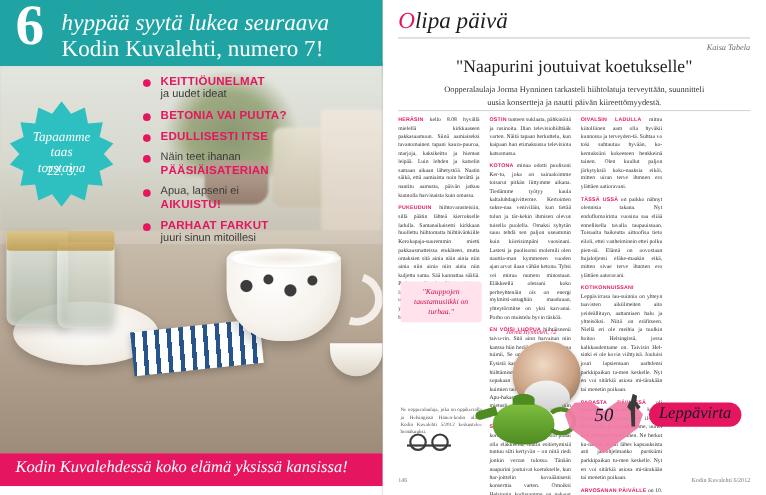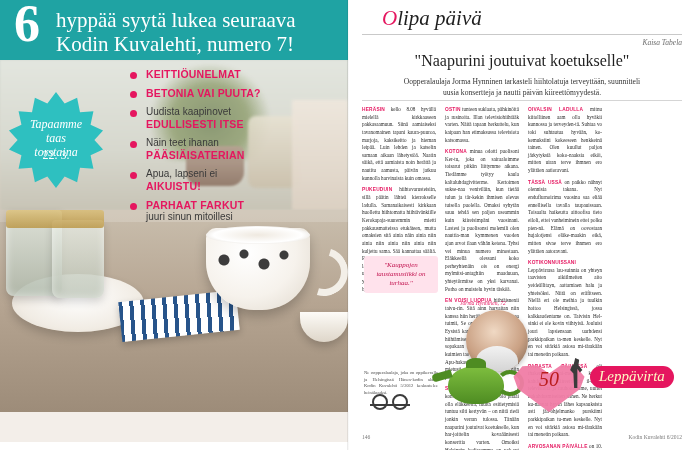--- a/index.html
+++ b/index.html
@@ -25,21 +25,21 @@
     background:#1fa3a3;
   }
   .hl-num{
     position:absolute;left:14px;top:-2px;
     font-family:"Liberation Serif", serif;
     font-size:52px;font-weight:bold;color:#ffffff;line-height:1;
   }
   .hl-line1{
     position:absolute;left:56px;top:8px;
     font-family:"Liberation Serif", serif;
-    font-size:21px;color:#ffffff;white-space:nowrap;
+    font-style:italic;font-size:21px;color:#ffffff;white-space:nowrap;
   }
   .hl-line2{
     position:absolute;left:56px;top:32px;
     font-family:"Liberation Serif", serif;
     font-size:21px;color:#ffffff;white-space:nowrap;
   }
 
   
   .photo{
     position:absolute;left:0;top:60px;width:348px;height:352px;
@@ -197,21 +197,21 @@
     position:absolute;left:0;top:442px;width:348px;height:8px;background:#fff;
   }
 
   
   .right-page{
     position:absolute;left:348px;top:0;width:348px;height:450px;background:#ffffff;
   }
   .masthead{
     position:absolute;left:14px;top:6px;
     font-family:"Liberation Serif", serif;font-style:italic;
-    font-size:21px;color:#1f1f1f;margin-left:20px;
+    font-size:21px;color:#1f1f1f;
   }
   .masthead .o{color:#e5165f;}
   .rule-top{
     position:absolute;left:14px;top:34px;width:320px;height:1px;background:#c9c9c9;
   }
   .byline{
     position:absolute;right:14px;top:38px;
     font-family:"Liberation Serif", serif;font-style:italic;
     font-size:7.5px;color:#6b6b6b;
   }
@@ -292,26 +292,26 @@
   }
   .heart50 .h{
     position:absolute;left:0;top:6px;width:74px;height:52px;
     background:#f07ca5;
     clip-path:polygon(50% 100%,8% 56%,2% 32%,14% 12%,34% 10%,50% 26%,66% 10%,86% 12%,98% 32%,92% 56%);
     opacity:.95;
   }
   .heart50 .n{
     position:absolute;left:0;top:14px;width:74px;text-align:center;
     font-family:"Liberation Serif", serif;font-style:italic;
-    font-size:20px;color:#b91c1c;
+    font-size:17px;color:#0f172a;
   }
   .lepp{
     position:absolute;left:228px;top:14px;
     font-family:"Liberation Serif", serif;font-style:italic;
-    font-size:15px;color:#fef9c3;
+    font-size:15px;color:#0f172a;
     background:#e5165f;padding:2px 9px 3px;border-radius:11px;
   }
   .runner{
     position:absolute;left:206px;top:6px;width:18px;height:30px;
     background:#3b3b3b;
     clip-path:polygon(40% 0,62% 6%,58% 24%,80% 40%,66% 48%,52% 36%,52% 100%,34% 100%,30% 52%,12% 40%,22% 26%,32% 20%);
   }
   .cyclist{
     position:absolute;left:8px;top:26px;width:40px;height:26px;
     border-bottom:2px solid #3b3b3b;
@@ -373,47 +373,50 @@
       <div class="t1" style="white-space:pre-line">Tapaamme
 taas
 torstaina</div>
       <div class="t2">22. 3.</div>
     </div>
 
     <div class="bullets">
       <div class="b-row">
         <span class="b-dot"></span>
         <div class="b-main">KEITTIÖUNELMAT</div>
+        <div class="b-sub">ja uudet ideat</div>
       </div>
       <div class="b-row">
         <span class="b-dot"></span>
         <div class="b-main">BETONIA VAI PUUTA?</div>
       </div>
       <div class="b-row">
         <span class="b-dot"></span>
-        <div class="b-sub" style="color:#3a3a3a">Uudista kaapinovet</div>
         <div class="b-main">EDULLISESTI ITSE</div>
       </div>
       <div class="b-row">
         <span class="b-dot"></span>
         <div class="b-sub" style="color:#3a3a3a">Näin teet ihanan</div>
         <div class="b-main">PÄÄSIÄISATERIAN</div>
       </div>
       <div class="b-row">
         <span class="b-dot"></span>
         <div class="b-sub" style="color:#3a3a3a">Apua, lapseni ei</div>
         <div class="b-main">AIKUISTU!</div>
       </div>
       <div class="b-row">
         <span class="b-dot"></span>
         <div class="b-main">PARHAAT FARKUT</div>
         <div class="b-sub">juuri sinun mitoillesi</div>
       </div>
     </div>
 
+    <div class="ribbon">
+      <span>Kodin Kuvalehdessä koko elämä yksissä kansissa!</span>
+    </div>
     <div class="left-bottom-white"></div>
   </div>
 
   <div class="right-page">
     <div class="masthead">
       <span class="o">O</span><span>lipa päivä</span>
     </div>
     <div class="rule-top"></div>
     <div class="byline">Kaisa Tabela</div>
     <div class="headline">"Naapurini joutuivat koetukselle"</div>

